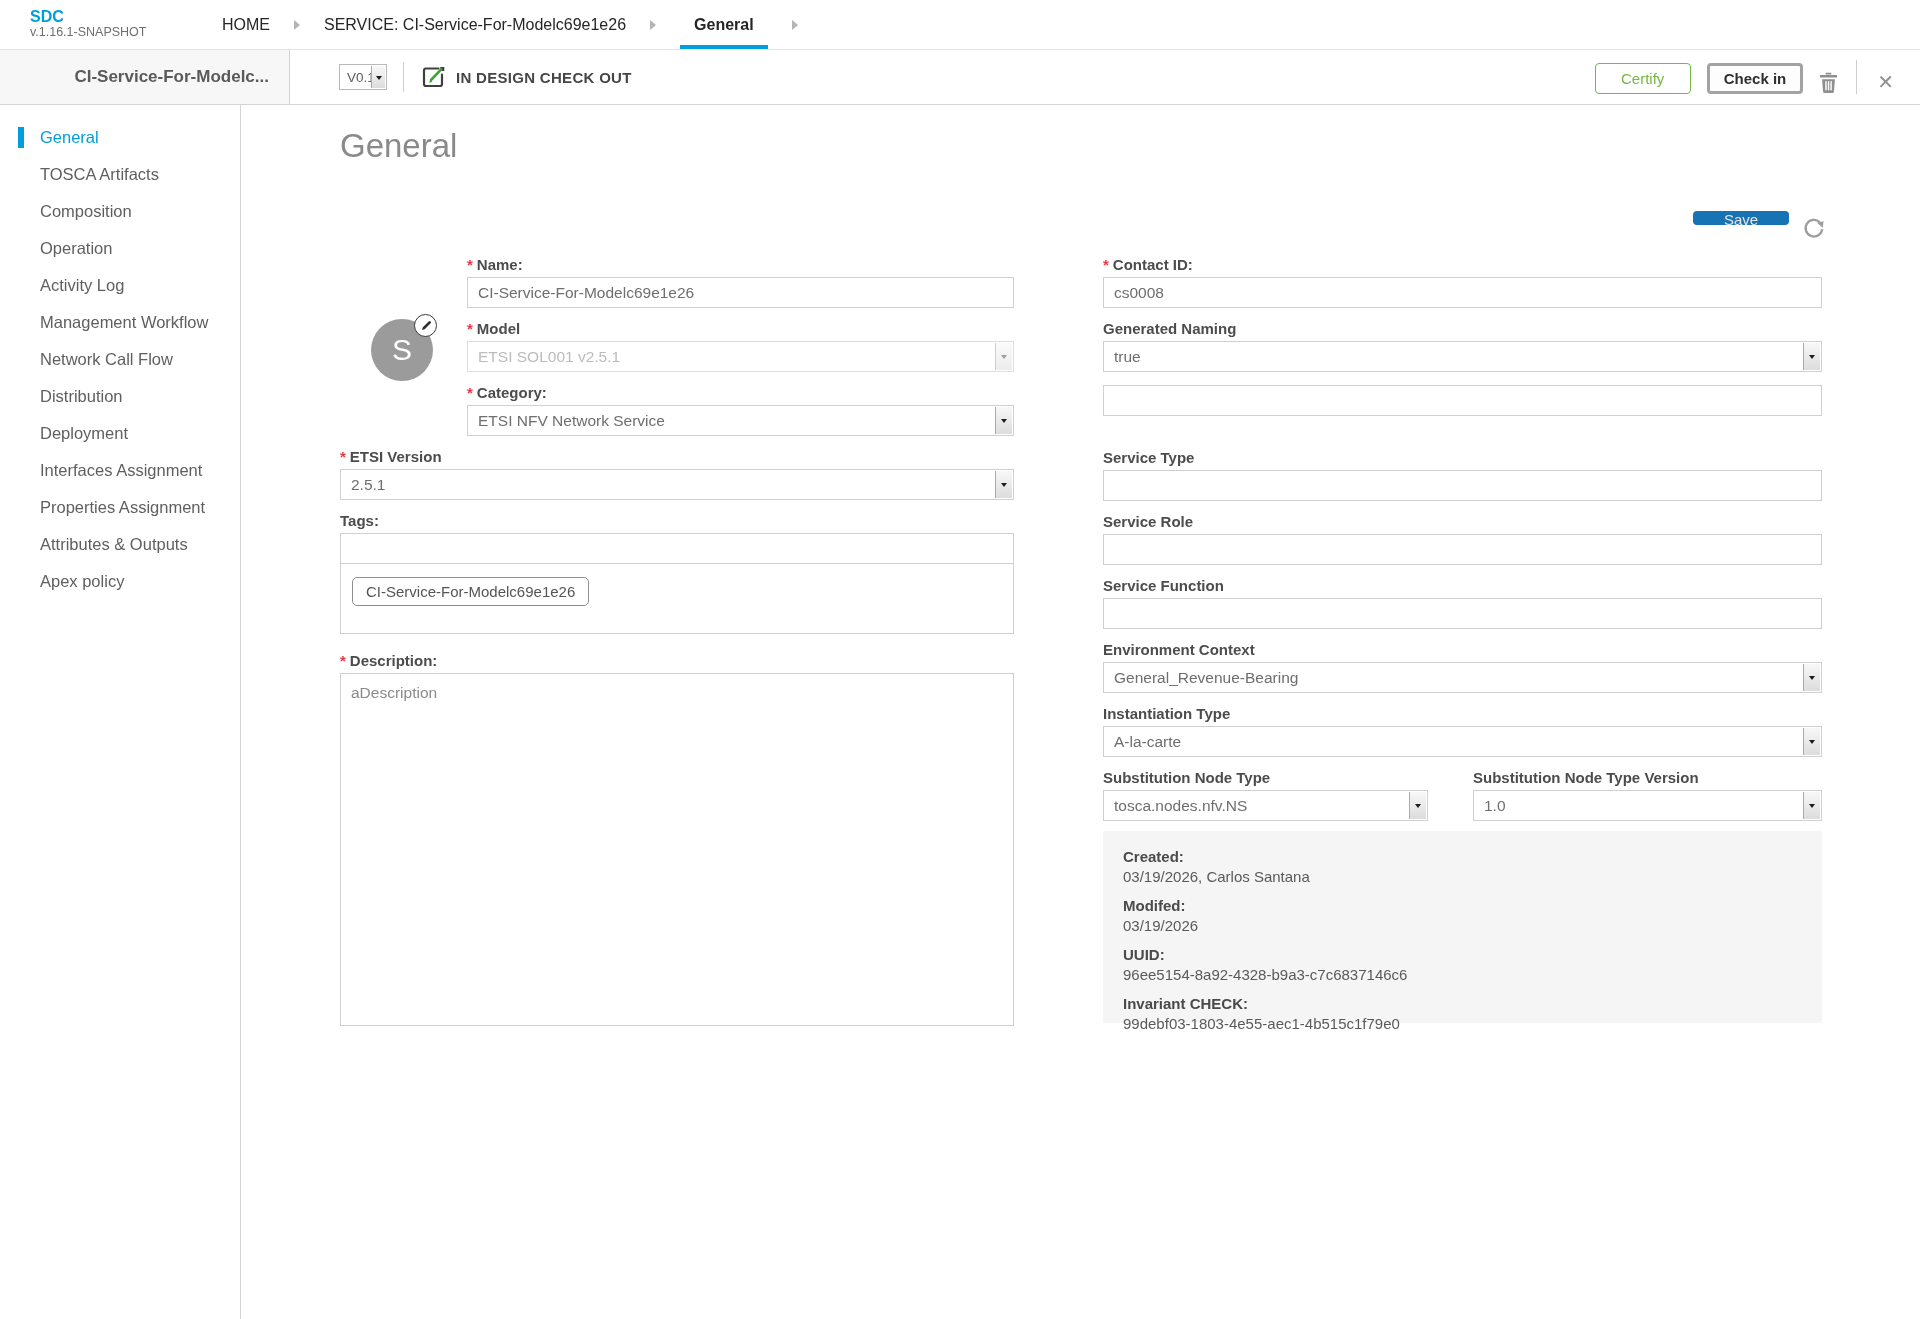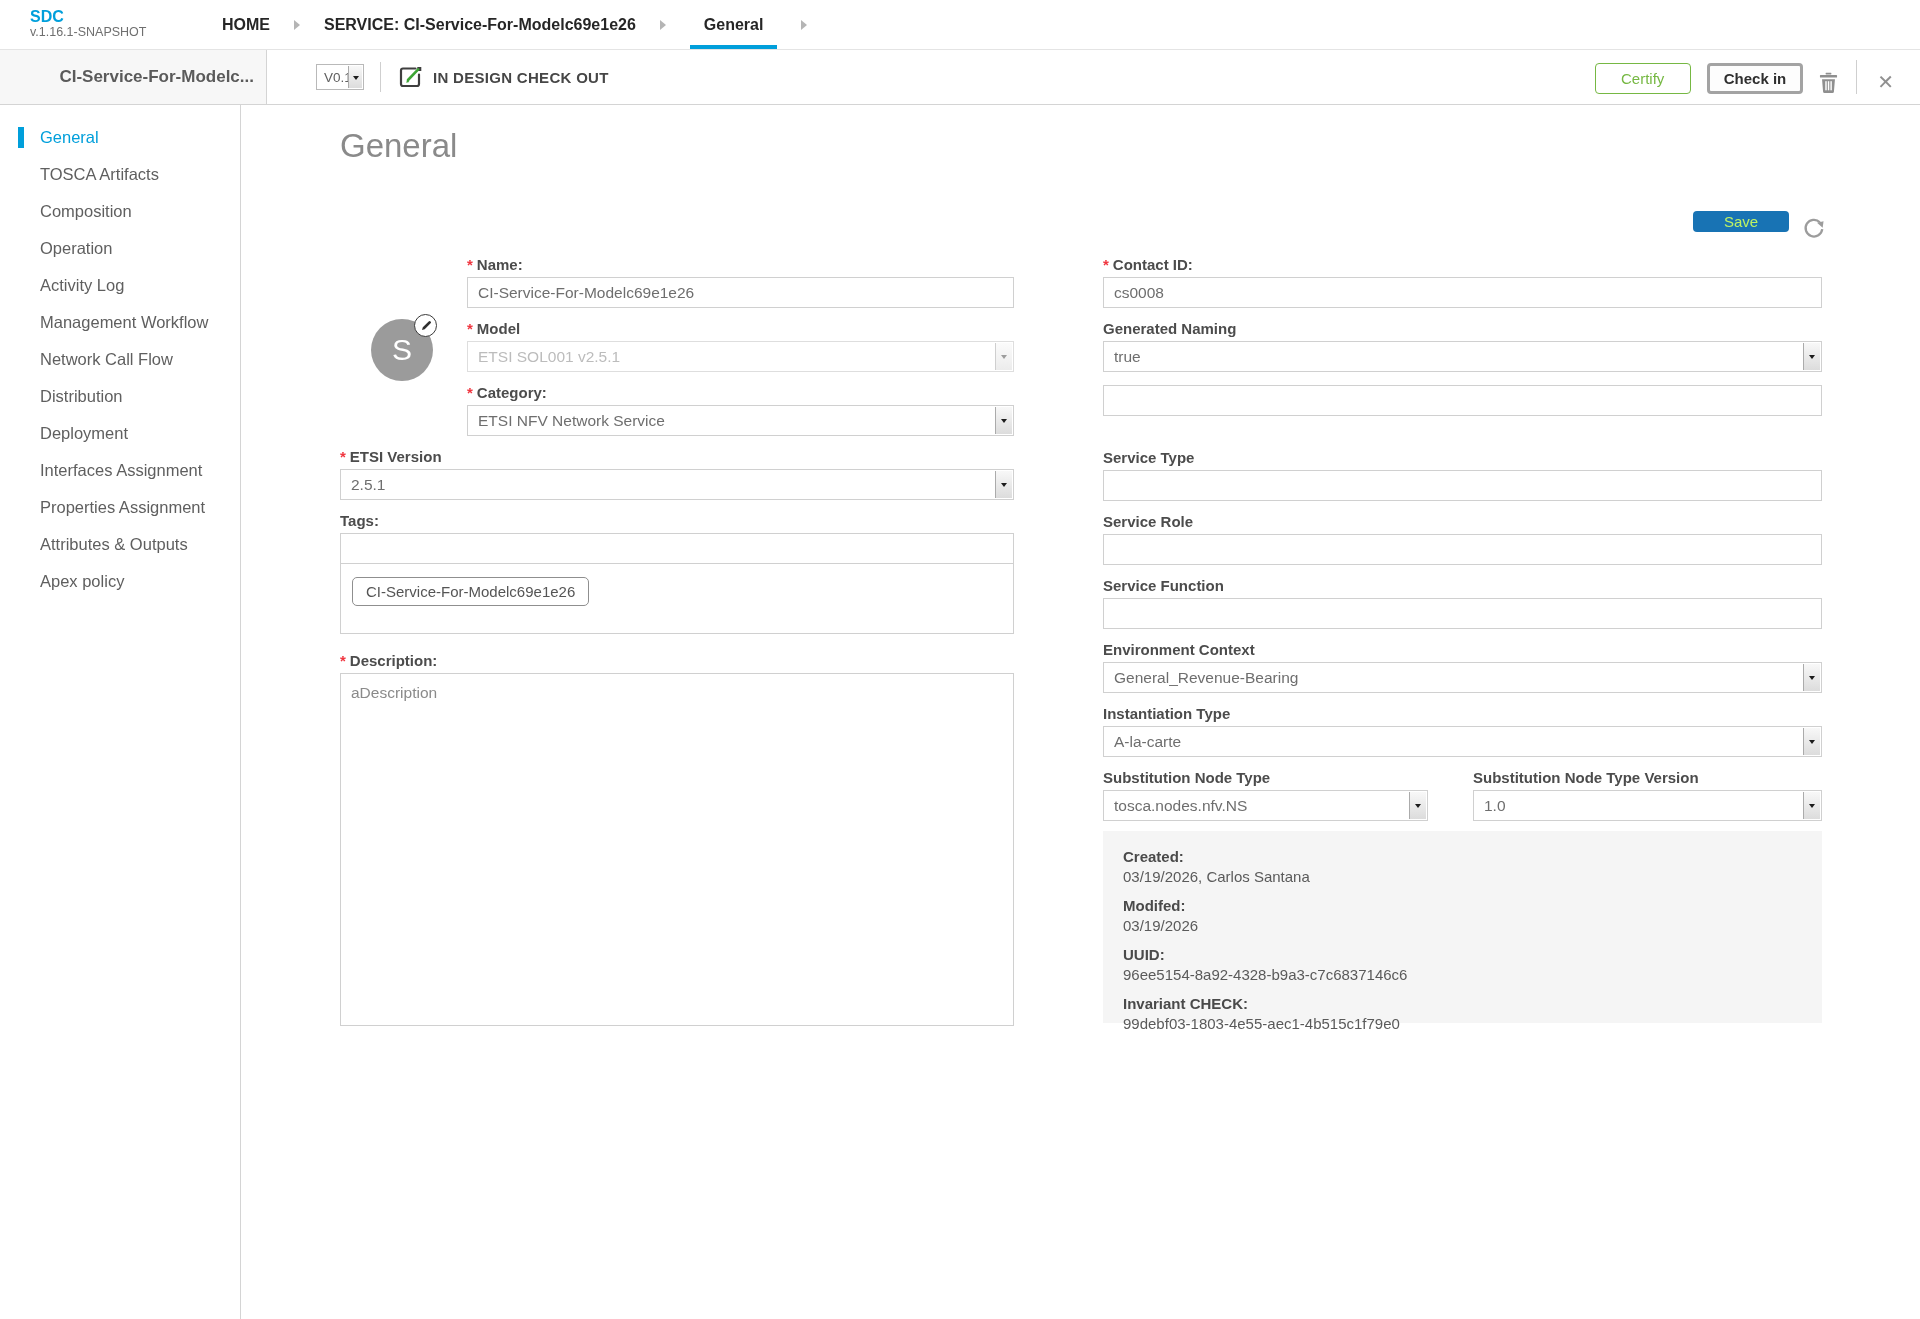--- a/index.html
+++ b/index.html
@@ -6,28 +6,28 @@
   html,body { background:#fff; }
   body { font-family:"Liberation Sans", sans-serif; color:#4c4c4c; }
   #page { position:relative; width:1920px; height:1319px; background:#fff; overflow:hidden; }
 
   
   .topbar { height:50px; display:flex; align-items:stretch; border-bottom:1px solid #e4e4e4; background:#fff; }
   .logo-block { width:213px; padding:8px 0 0 21px; cursor:pointer;margin-left:9px; }
   .logo-name { color:var(--accent); font-size:16px; font-weight:700; line-height:17px; }
   .logo-version { color:#6f6f6f; font-size:12.5px; line-height:15px; }
   .breadcrumbs { display:flex; align-items:stretch; }
-  .crumb { display:flex; align-items:center; font-size:16px; font-weight:700; color:#262626; cursor:pointer; white-space:nowrap; }
+  .crumb { display:flex; align-items:center; font-size:16px; font-weight:400; color:#262626; cursor:pointer; white-space:nowrap; }
   .crumb.current { font-weight:700; padding:0 14px; box-shadow:inset 0 -4px 0 var(--accent); }
   .crumb-sep { display:flex; align-items:center; margin:0 24px; }
   .crumb-sep i { width:0; height:0; border-left:6px solid #b5b5b5; border-top:5px solid transparent; border-bottom:5px solid transparent; }
 
   
   .actionbar { height:55px; display:flex; align-items:stretch; border-bottom:1px solid #d4d4d4; background:#fff; }
-  .entity-cell { width:267px; background:#f7f7f7; border-right:1px solid #d4d4d4; display:flex; align-items:center; justify-content:flex-end; padding-right:12px; }
+  .entity-cell { width:290px; background:#f7f7f7; border-right:1px solid #d4d4d4; display:flex; align-items:center; justify-content:flex-end; padding-right:20px; }
   .entity-cell span { font-size:17px; font-weight:700; color:#5a5a5a; white-space:nowrap; overflow:hidden; }
   .action-main { flex:1; display:flex; align-items:center; padding:0 24px 0 49px; }
   .mini-select { position:relative; width:48px; height:26px; border:1px solid #b9b9b9; background:#fff; display:flex; align-items:center; padding-left:7px; font-size:13.5px; color:#5f5f5f; cursor:pointer; }
   .mini-select .sel-btn { width:14px; }
   .vdiv { width:1px; background:#cfcfcf; height:30px; margin:0 16px; }
   .vdiv.tall { height:34px; }
   .status-wrap { display:flex; align-items:center; gap:10px; }
   .status-text { font-size:15px; font-weight:700; color:#464646; letter-spacing:.3px; }
   .right-actions { margin-left:auto; display:flex; align-items:flex-end; gap:16px; }
   .btn { height:31px; min-width:96px; border-radius:4px; font-family:"Liberation Sans",sans-serif; font-size:15px; cursor:pointer; padding:0 14px; }
@@ -39,21 +39,21 @@
   
   .workspace { display:flex; height:1214px; }
   .sidebar { width:241px; border-right:1px solid #d4d4d4; padding-top:14px; background:#fff; }
   .sidebar ul { list-style:none; }
   .sidebar li { position:relative; height:37px; line-height:37px; padding-left:40px; font-size:16.5px; color:#5f5f5f; cursor:pointer; white-space:nowrap; }
   .sidebar li.active { color:var(--accent); }
   .sidebar li.active .abar { position:absolute; left:18px; top:8px; width:6px; height:21px; background:var(--accent); }
 
   .content { position:relative; flex:1; }
   .page-title { position:absolute; left:99px; top:22px; font-size:33px; font-weight:400; color:#8a8a8a; }
-  .save-btn { position:absolute; left:1452px; top:106px; width:96px; height:21px; background:var(--saveblue); color:#bef264; border:none; border-radius:4px; font-size:15px; font-family:"Liberation Sans",sans-serif; cursor:pointer; }
+  .save-btn { position:absolute; left:1452px; top:106px; width:96px; height:14px; background:var(--saveblue); color:#e5e5e5; border:none; border-radius:4px; font-size:15px; font-family:"Liberation Sans",sans-serif; cursor:pointer; }
   .refresh { position:absolute; left:1560px; top:110px; cursor:pointer; }
 
   
   .fld { position:absolute; }
   .lbl { display:block; font-size:15px; font-weight:700; color:#4c4c4c; line-height:16px; margin-bottom:4px; white-space:nowrap; }
   .req { color:var(--red); margin-right:4px; }
   .inp { width:100%; height:31px; border:1px solid #d0d0d0; background:#fff; padding:0 10px; font-family:"Liberation Sans",sans-serif; font-size:15.5px; color:#6e6e6e; }
   .sel { position:relative; width:100%; height:31px; border:1px solid #d0d0d0; background:#fff; display:flex; align-items:center; padding:0 26px 0 10px; font-size:15.5px; color:#6e6e6e; cursor:pointer; }
   .sel-btn { position:absolute; top:1px; right:1px; bottom:1px; width:17px; background:linear-gradient(#f8f8f8,#dcdcdc); border-left:1px solid #ababab; display:flex; align-items:center; justify-content:center; }
   .tri { width:0; height:0; border:3.5px solid transparent; border-top:4.5px solid #1c1c1c; margin-top:4px; }

